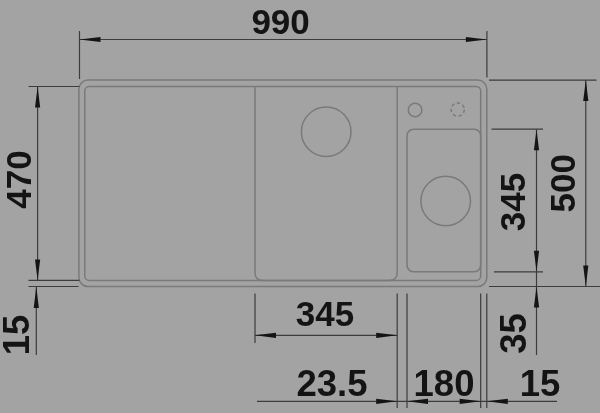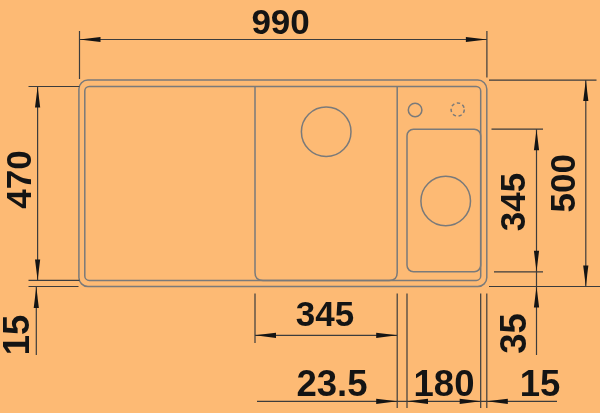--- a/index.html
+++ b/index.html
@@ -1,16 +1,16 @@
 <!DOCTYPE html>
 <html><head>
 <meta charset="utf-8">
 <style>
   html,body{margin:0;padding:0;background:#ffffff;}
-  .wrap{width:600px;height:413px;position:relative;overflow:hidden;background:#fdba74;}
+  .wrap{width:600px;height:413px;position:relative;overflow:hidden;background:#a3a3a3;}
   svg{display:block;}
   text{font-family:"Liberation Sans",sans-serif;font-weight:bold;fill:#141414;}
 </style>
 </head>
 <body>
 
 <div class="wrap">
 <svg width="600" height="413" viewBox="0 0 600 413">
   <g fill="none" stroke="#7a7a7a" stroke-width="1.5">
 

